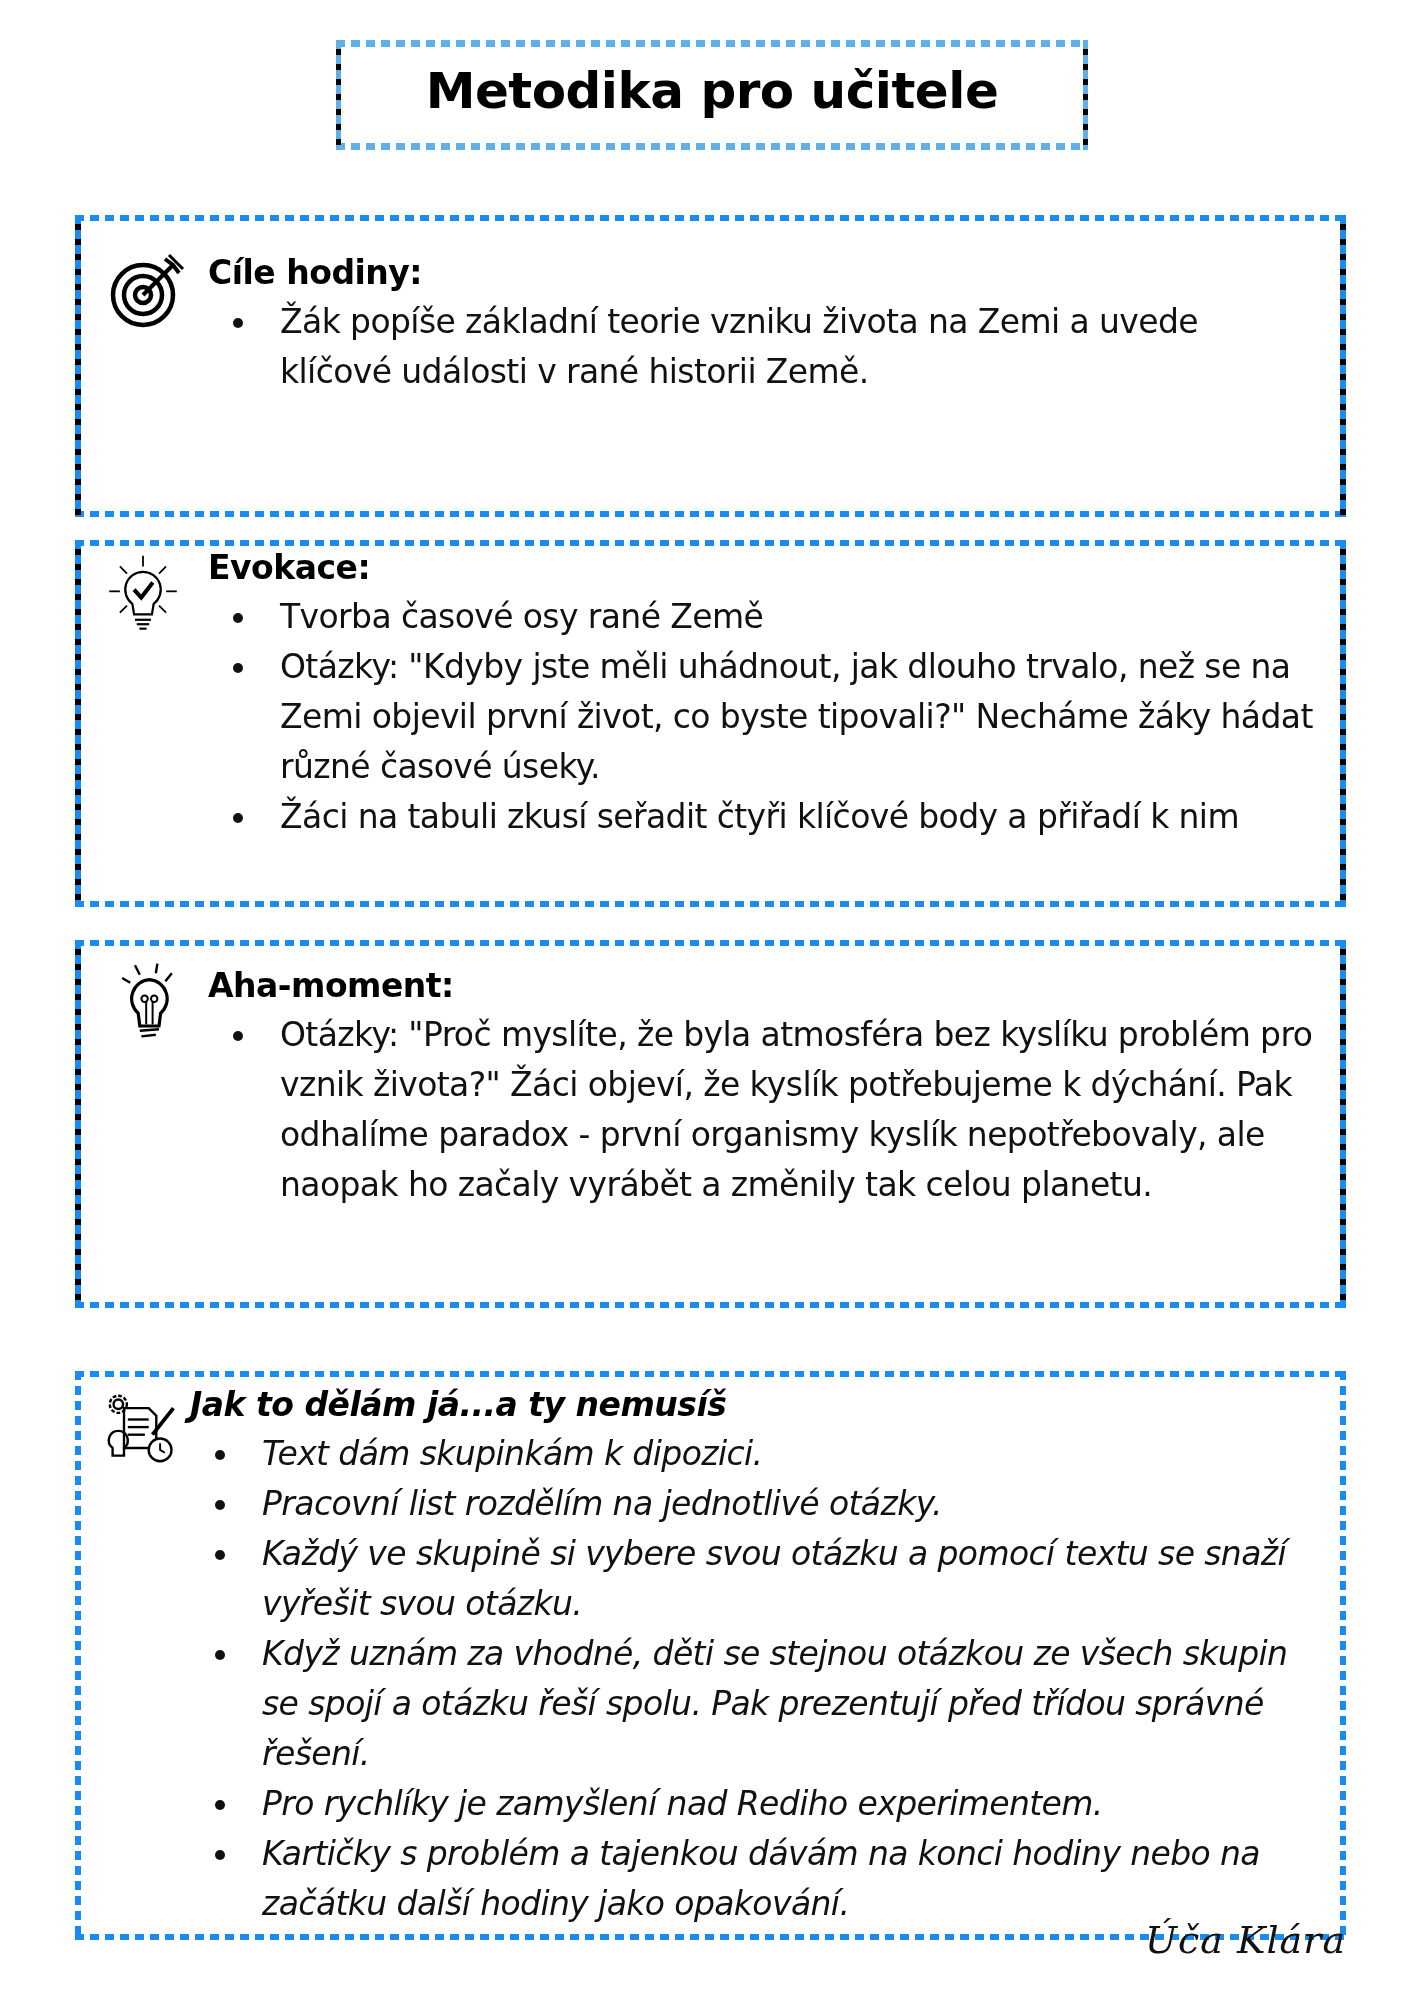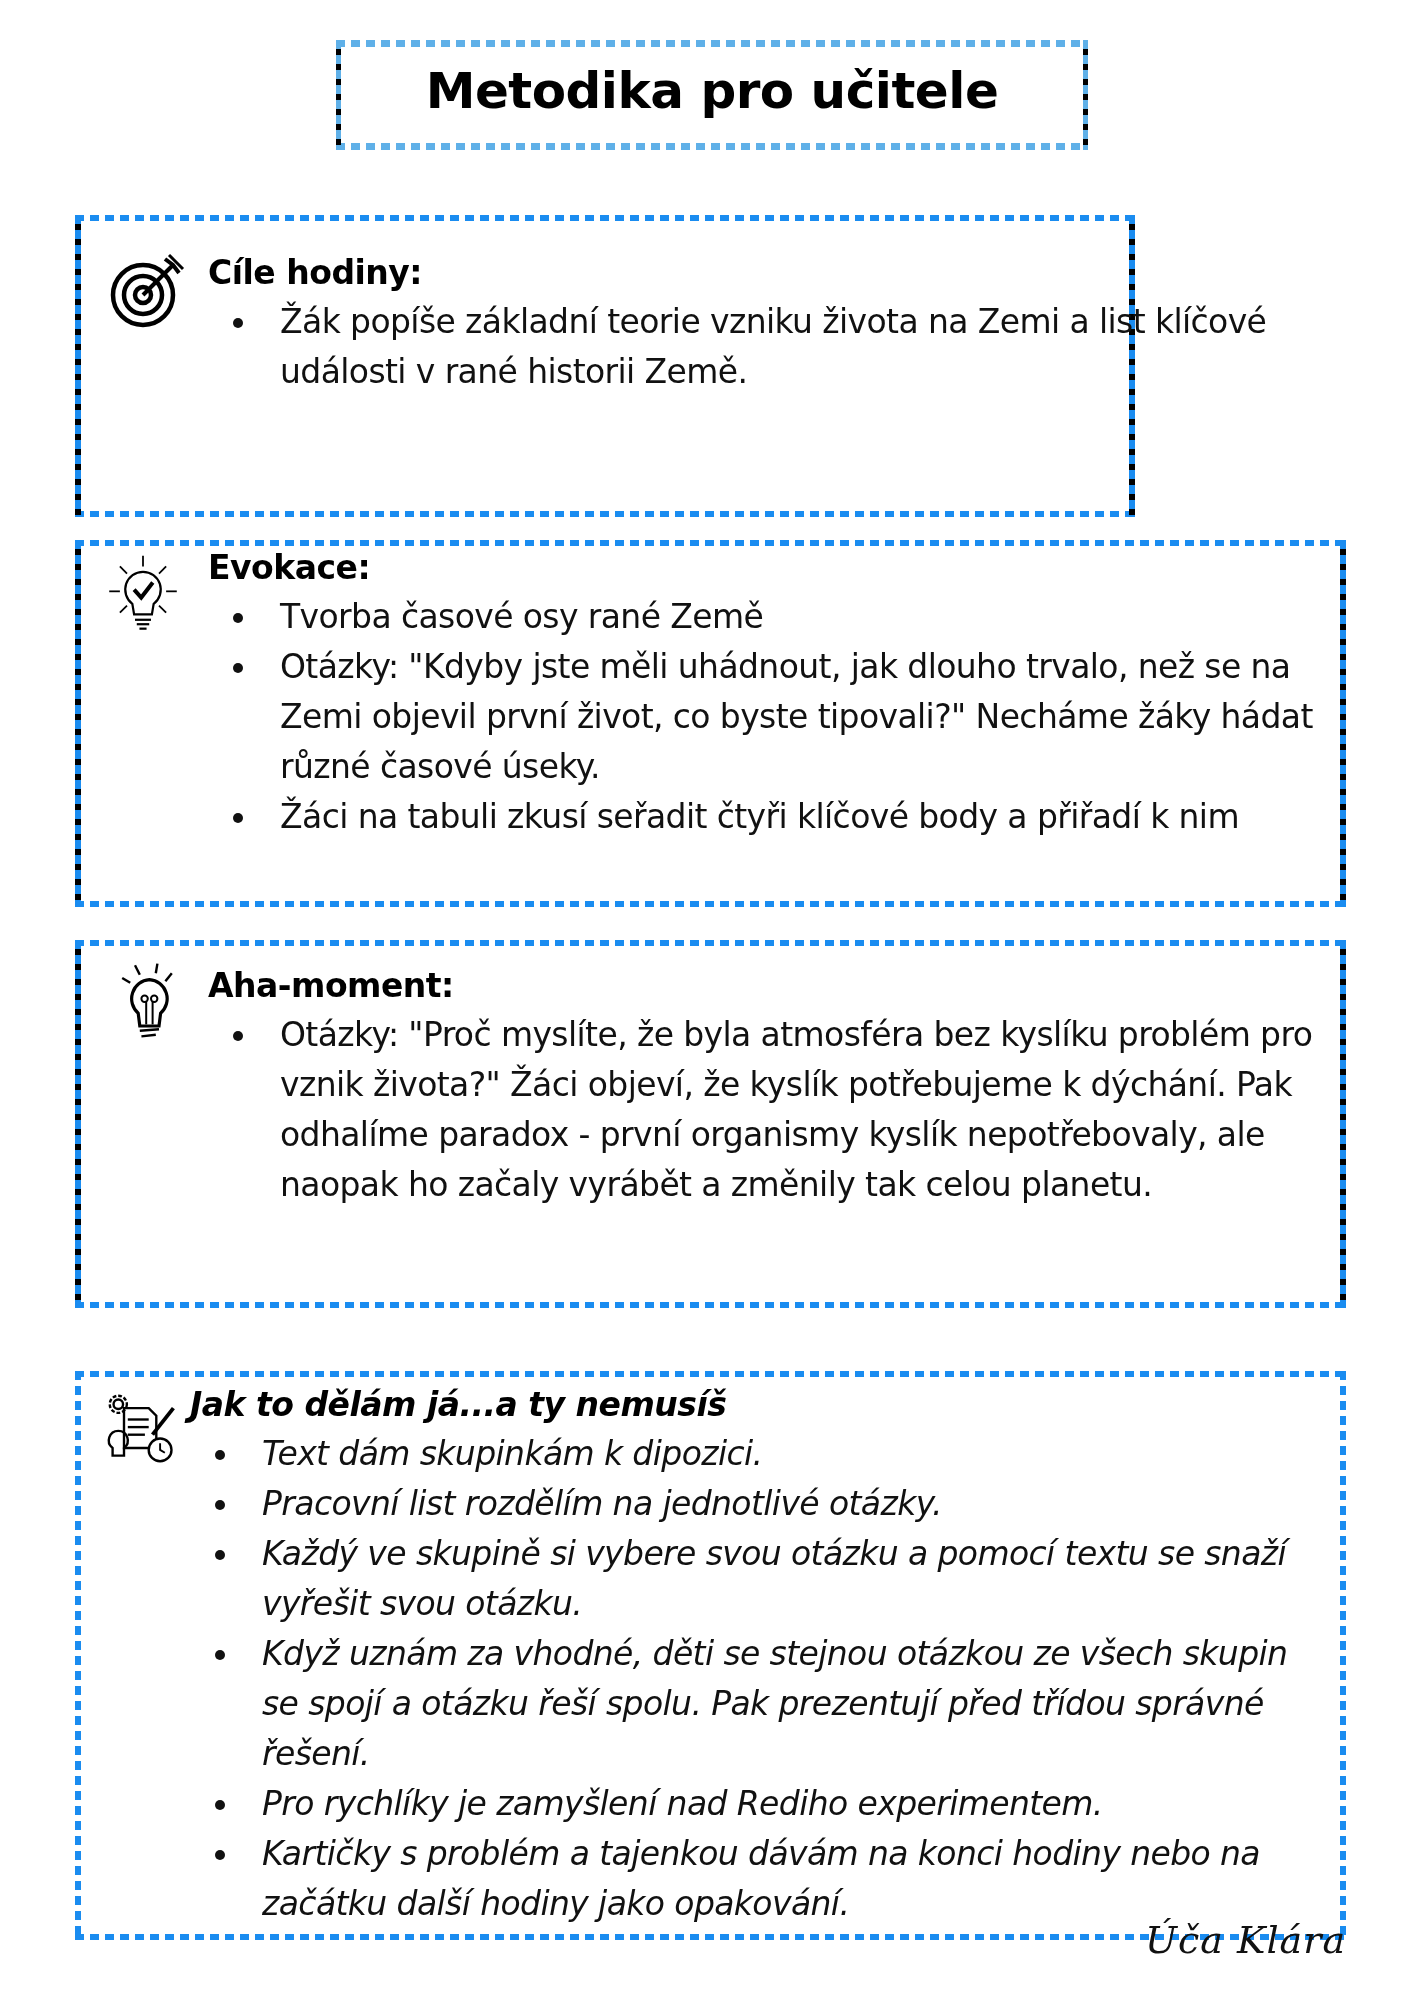--- a/index.html
+++ b/index.html
@@ -16,21 +16,21 @@
   .plain .bl, .plain .br {
      background-image: repeating-linear-gradient(180deg, var(--c) 0 9px, transparent 9px 15px); }
 
   #title-box { left:336px; top:40px; width:752px; height:110px; --c:#5fb0e8; --c2:#000; }
   #title-box .bt, #title-box .bb { height:7px; }
   #title-box .bl, #title-box .br { width:5px; }
   .page-title { position:absolute; left:0; right:0; top:22px; text-align:center;
      font-family:"DejaVu Sans", sans-serif; font-weight:bold; font-size:50px; letter-spacing:-0.5px; color:#000; }
 
   .section { --c:#1a8cf0; --c2:#000; }
-  #sec-goals { left:75px; top:215px; width:1060px; height:302px; }
+  #sec-goals { left:75px; top:215px; width:1271px; height:302px; }
   #sec-evocation { left:75px; top:540px; width:1271px; height:367px; }
   #sec-aha { left:75px; top:940px; width:1271px; height:368px; }
   #sec-howto { left:75px; top:1371px; width:1271px; height:569px;font-style:italic; }
 
   .icon { position:absolute; width:80px; height:80px; }
   .sec-heading { position:absolute; font-family:"DejaVu Sans", sans-serif; font-weight:bold;
      font-size:33px; color:#000; letter-spacing:-0.5px; }
   ul.items { position:absolute; margin:0; padding:0; list-style:none; }
   ul.items li { position:relative; padding-left:43px; font-size:33px; line-height:50px;
      color:#111; letter-spacing:-0.6px; }
@@ -59,21 +59,21 @@
   <svg class="icon" style="left:32px;top:36px;" viewBox="0 0 80 80">
     <circle cx="36" cy="44" r="30" fill="none" stroke="#000" stroke-width="4.5"></circle>
     <circle cx="36" cy="44" r="19" fill="none" stroke="#000" stroke-width="4.5"></circle>
     <circle cx="36" cy="44" r="8" fill="none" stroke="#000" stroke-width="4.5"></circle>
     <line x1="36" y1="44" x2="66" y2="14" stroke="#000" stroke-width="4"></line>
     <polyline points="58,8 66,14 72,22" fill="none" stroke="#000" stroke-width="4"></polyline>
     <polyline points="62,4 70,12 76,18" fill="none" stroke="#000" stroke-width="3"></polyline>
   </svg>
   <div class="sec-heading" style="left:133px;top:38px;">Cíle hodiny:</div>
   <ul class="items" style="left:162px;top:82px;width:1080px;">
-    <li>Žák popíše základní teorie vzniku života na Zemi a list klíčové události v rané historii Země.</li>
+    <li>Žák popíše základní teorie vzniku života na Zemi a uvede klíčové události v rané historii Země.</li>
   </ul>
 </div>
 
 <div class="dot-box section" id="sec-evocation">
   <div class="bt"></div>
   <div class="bb"></div>
   <div class="bl"></div>
   <div class="br"></div>
   <svg class="icon" style="left:28px;top:14px;" viewBox="0 0 80 90">
     <line x1="40" y1="2" x2="40" y2="14" stroke="#000" stroke-width="2"></line>

